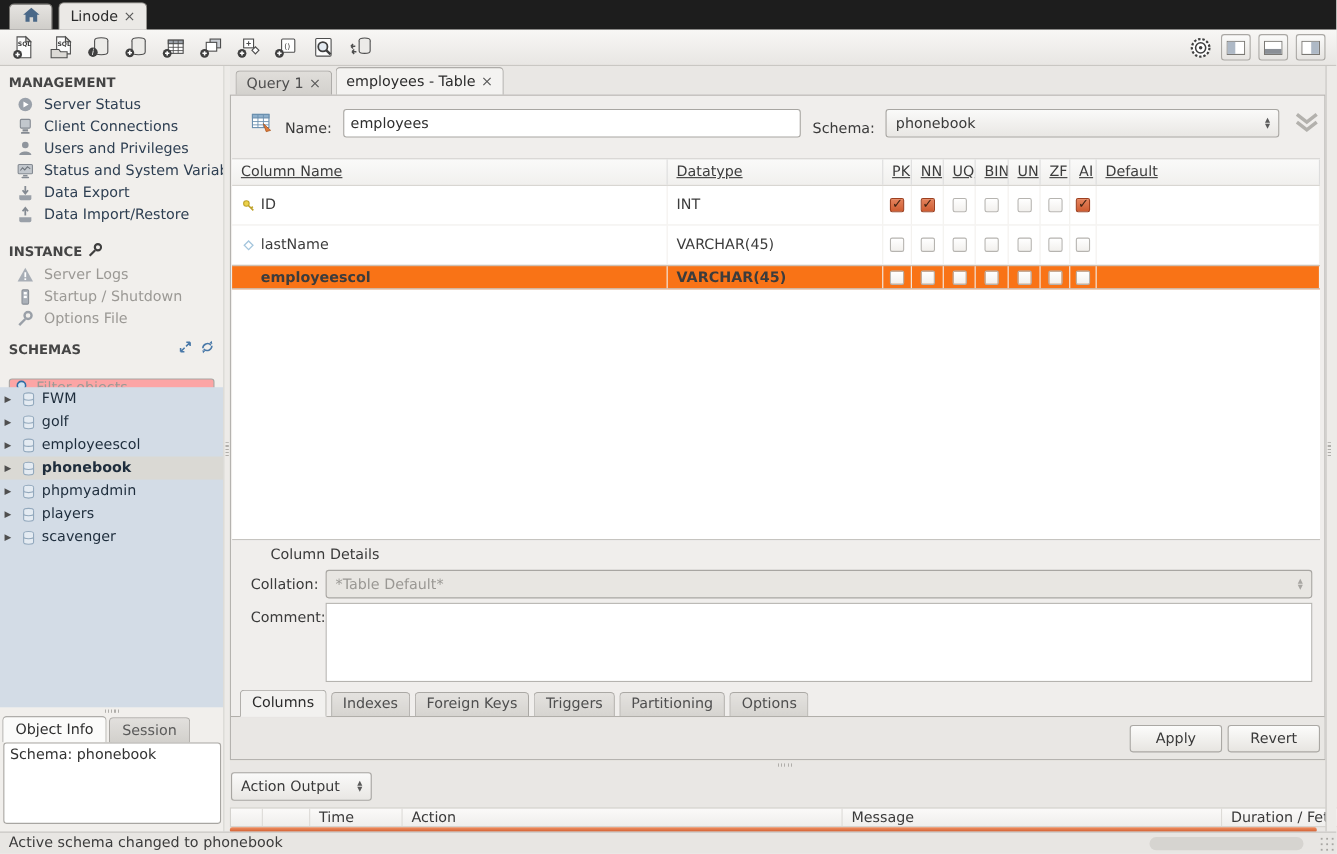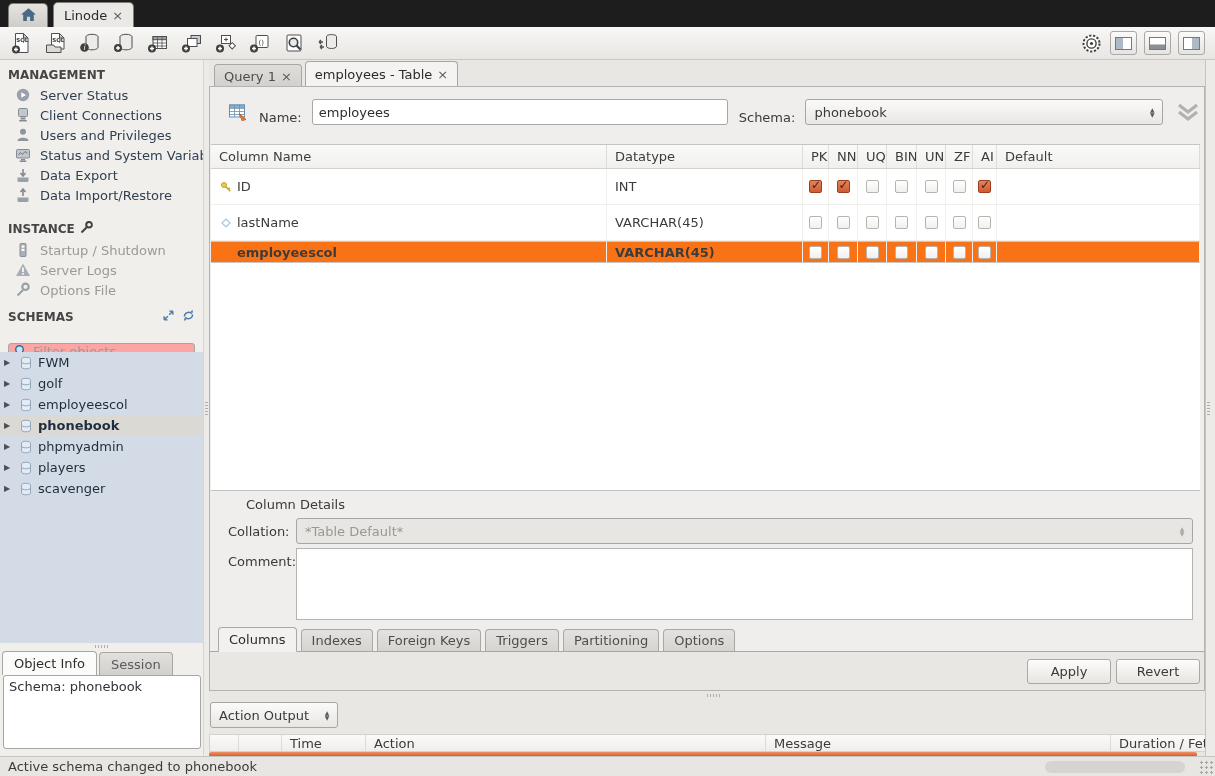--- a/index.html
+++ b/index.html
@@ -57,21 +57,21 @@
   .fld-label { margin-left:11px; color:#3a3a3a; }
   .text-input { margin-left:10px; width:416px; height:26px; border:1px solid #a8a6a2; border-radius:3px; background:#fff; padding:0 6px; font:inherit; color:#2e2e2e; }
   .select { height:26px; border:1px solid #a8a6a2; border-radius:3px; background:linear-gradient(#fafaf9,#e9e7e4); display:flex; align-items:center; padding:0 2px 0 8px; color:#3a3a3a; }
   .select .val { flex:1; white-space:nowrap; overflow:hidden; }
   .spinner { display:flex; flex-direction:column; align-items:center; justify-content:center; width:16px; font-size:6px; line-height:5px; color:#5a5a5a; }
   .schema-select { margin-left:10px; width:358px; }
   .dbl-chevron { margin-left:12px; }
 
   .grid { position:absolute; left:1px; top:57px; width:989px; height:347px; background:#fff; border-top:1px solid #c6c4c0; border-bottom:1px solid #c6c4c0; }
   .grow { display:flex; }
-  .gh { height:24px; background:linear-gradient(#fafaf9,#f1f0ee); border-bottom:1px solid #d4d2ce; }
+  .gh { height:24px; background:linear-gradient(#fafaf9,#f1f0ee); border-bottom:1px solid #d4d2ce;text-decoration:underline; }
   .gh .gc { border-right:1px solid #ddd; color:#3c3c3c; }
   .gc { display:flex; align-items:center; padding-left:8px; overflow:hidden; white-space:nowrap; }
   .gr { height:36px; border-bottom:1px solid #f0eeeb; }
   .gr .gc { border-right:1px solid #f2f0ed; }
   .gr.selected { background:#f97316; border-bottom:1px solid #c9c7c3; border-top:1px solid #c9c7c3; height:22px;font-weight:bold; }
   .w-name{width:396px}.w-type{width:196px}.w-pk{width:26px}.w-nn{width:29px}.w-uq{width:29px}.w-bin{width:30px}.w-un{width:29px}.w-zf{width:27px}.w-ai{width:24px}.w-def{flex:1}
   .ck-cell { justify-content:center; padding-left:0; }
   .cb { width:13px; height:13px; border:1px solid #b6b4b0; border-radius:2px; background:linear-gradient(#fff,#f2f0ed); position:relative; }
   .cb[data-checked="true"] { background:linear-gradient(#e4835d,#cf5c31); border-color:#9c3f1f; }
   .cb[data-checked="true"]::after { content:"✓"; position:absolute; left:1px; top:-3px; font-size:12px; font-weight:bold; color:#402313; }
@@ -304,36 +304,36 @@
       <span>INSTANCE</span>
       <span><svg width="13" height="13" viewBox="0 0 13 13">
             <path d="M1.5 11.5 l5-5" stroke="#3f3f3f" stroke-width="2"></path>
             <circle cx="9" cy="3.8" r="2.8" fill="none" stroke="#3f3f3f" stroke-width="2"></circle>
             <rect x="8.2" y="2.8" width="2.4" height="2" fill="#f1efec"></rect>
           </svg></span>
     </div>
     <div class="side-item disabled">
       <span class="ico16">
           <svg width="16" height="16" viewBox="0 0 16 16">
+            <path d="M8 1.5 L15 14 H1 z" fill="#a8aeb6"></path>
+            <rect x="7.2" y="5.5" width="1.6" height="4.5" fill="#fff"></rect>
+            <rect x="7.2" y="11" width="1.6" height="1.6" fill="#fff"></rect>
+          </svg>
+        </span>
+      <span>Server Logs</span>
+    </div>
+    <div class="side-item disabled">
+      <span class="ico16">
+          <svg width="16" height="16" viewBox="0 0 16 16">
             <rect x="5" y="1.5" width="6" height="13" rx="1" fill="#aab0b8" stroke="#8a9098"></rect>
             <rect x="6.6" y="3.5" width="2.8" height="2.2" fill="#fff"></rect>
             <rect x="6.6" y="6.8" width="2.8" height="2.2" fill="#fff"></rect>
           </svg>
         </span>
       <span>Startup / Shutdown</span>
-    </div>
-    <div class="side-item disabled">
-      <span class="ico16">
-          <svg width="16" height="16" viewBox="0 0 16 16">
-            <path d="M8 1.5 L15 14 H1 z" fill="#a8aeb6"></path>
-            <rect x="7.2" y="5.5" width="1.6" height="4.5" fill="#fff"></rect>
-            <rect x="7.2" y="11" width="1.6" height="1.6" fill="#fff"></rect>
-          </svg>
-        </span>
-      <span>Server Logs</span>
     </div>
     <div class="side-item disabled">
       <span class="ico16">
           <svg width="16" height="16" viewBox="0 0 16 16">
             <path d="M2.5 13.5 l5.5-5.5" stroke="#9aa0a8" stroke-width="2.2"></path>
             <circle cx="10.5" cy="4.8" r="3.2" fill="none" stroke="#9aa0a8" stroke-width="2.2"></circle>
             <rect x="9.5" y="3.6" width="2.6" height="2.4" fill="#f1efec"></rect>
           </svg>
         </span>
       <span>Options File</span>

